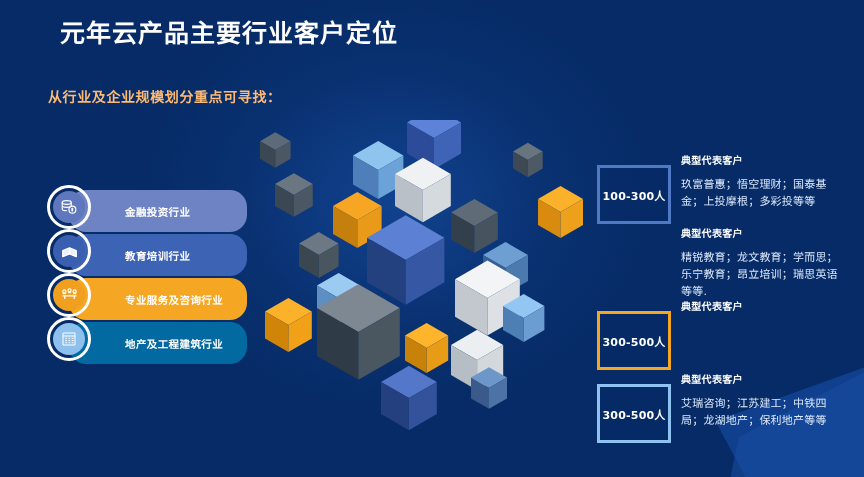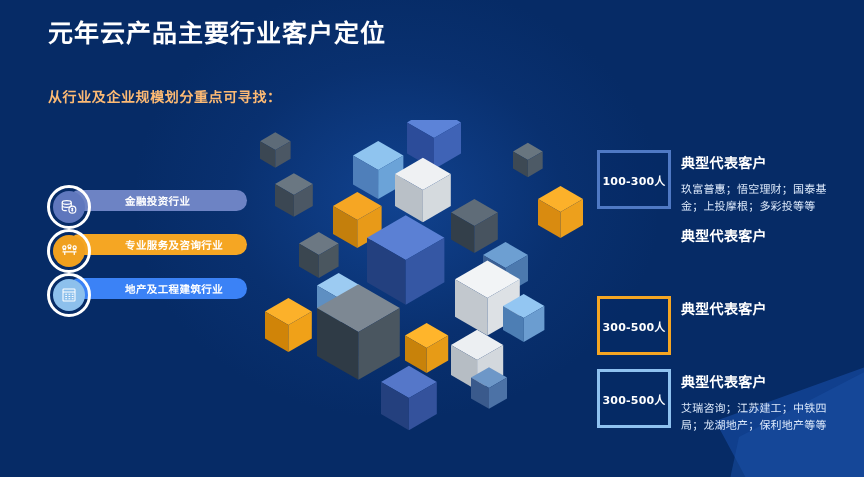--- a/index.html
+++ b/index.html
@@ -61,20 +61,21 @@
   
   .header { position: absolute; left: 48px; top: 18px; width: 560px; }
 
   .title {
     color: #ffffff;
     font-size: 25px;
     font-weight: bold;
     letter-spacing: 1px;
     line-height: 1.25;
     white-space: nowrap;
+    margin-left: 12px;
   }
 
   .subtitle {
     margin-top: 37px;
     color: #fdba74;
     font-size: 14px;
     font-weight: bold;
     letter-spacing: .6px;
     white-space: nowrap;
   }
@@ -91,21 +92,21 @@
     position: relative;
     height: 34px;
     margin-bottom: 10px;
   }
 
   .industry-bar {
     position: absolute;
     left: 22px;
     top: 0;
     width: 178px;
-    height: 21px;
+    height: 42px;
     border-radius: 17px;
     display: flex;
     align-items: center;
     padding-left: 56px;
   }
 
   .industry-label {
     color: #ffffff;
     font-size: 10.5px;
     font-weight: bold;
@@ -149,21 +150,21 @@
 
   .card {
     position: relative;
     height: 67px;
     margin-bottom: 6px;
   }
 
   .size-box {
     position: absolute;
     left: 0;
-    top: 0;
+    top: 15px;
     width: 74px;
     height: 59px;
     border: 3px solid #4f79c4;
     display: flex;
     align-items: center;
     justify-content: center;
     background: rgba(6,40,100,.35);
   }
 
   .size-box.accent { border-color: #f5a623; }
@@ -179,21 +180,21 @@
 
   .card-body {
     position: absolute;
     left: 84px;
     top: 2px;
     width: 166px;
   }
 
   .card-heading {
     color: #ffffff;
-    font-size: 14px;
+    font-size: 10px;
     font-weight: bold;
     letter-spacing: .3px;
     margin-bottom: 9px;
     white-space: nowrap;
   }
 
   .card-clients {
     color: #dce9fb;
     font-size: 11px;
     line-height: 1.55;
@@ -367,40 +368,54 @@
             <ellipse cx="9" cy="6" rx="6" ry="2.4"></ellipse>
             <path d="M3 6v4c0 1.3 2.7 2.4 6 2.4s6-1.1 6-2.4V6"></path>
             <path d="M3 10.5v4c0 1.3 2.7 2.4 6 2.4"></path>
             <circle cx="16.5" cy="15.5" r="4.6"></circle>
             <path d="M16.5 13v5M15 14.2h2.6M15 16.6h2.6"></path>
           </svg>
         </div>
       </div>
     </div>
 
+    <div class="industry-row">
+      <div class="industry-bar" style="background:#3d63b5;">
+        <span class="industry-label">教育培训行业</span>
+      </div>
+      <div class="badge-ring">
+        <div class="badge-inner" style="background:#3a5fb0;">
+          <svg width="19" height="19" viewBox="0 0 24 24" fill="none" stroke="#ffffff" stroke-width="1.7" stroke-linejoin="round">
+            <path d="M12 7.5 3.5 11v7.5L12 15l8.5 3.5V11z" fill="#ffffff" fill-opacity=".9" stroke="none"></path>
+            <path d="M12 7.5 3.5 11v7.5L12 15l8.5 3.5V11z"></path>
+            <path d="M12 7.5V15"></path>
+          </svg>
+        </div>
+      </div>
+    </div>
 
     <div class="industry-row">
       <div class="industry-bar" style="background:#f5a623;">
         <span class="industry-label">专业服务及咨询行业</span>
       </div>
       <div class="badge-ring">
         <div class="badge-inner" style="background:#f0a01e;">
           <svg width="19" height="19" viewBox="0 0 24 24" fill="none" stroke="#ffffff" stroke-width="1.5">
             <circle cx="5.5" cy="7" r="2"></circle>
             <circle cx="12" cy="5.5" r="2"></circle>
             <circle cx="18.5" cy="7" r="2"></circle>
             <path d="M3.2 12.5h17.6M6 12.5v4M18 12.5v4"></path>
             <path d="M4 10.4c.4-.9 1-1.3 1.5-1.3S6.6 9.5 7 10.4M10.5 9.2c.4-.9 1-1.3 1.5-1.3s1.1.4 1.5 1.3M17 10.4c.4-.9 1-1.3 1.5-1.3s1.1.4 1.5 1.3"></path>
           </svg>
         </div>
       </div>
     </div>
 
     <div class="industry-row">
-      <div class="industry-bar" style="background:#3b82f6;font-family:Liberation Mono, monospace;">
+      <div class="industry-bar" style="background:#0369a1;font-family:Liberation Mono, monospace;">
         <span class="industry-label">地产及工程建筑行业</span>
       </div>
       <div class="badge-ring">
         <div class="badge-inner" style="background:#8dc0ec;">
           <svg width="18" height="18" viewBox="0 0 24 24" fill="none" stroke="#ffffff" stroke-width="1.4">
             <rect x="4" y="4" width="16" height="16" rx="1"></rect>
             <path d="M4 8h16"></path>
             <path d="M7 11h2.4M11.3 11h2.4M15.6 11h2.4"></path>
             <path d="M7 14h2.4M11.3 14h2.4M15.6 14h2.4"></path>
             <path d="M7 17h2.4M11.3 17h2.4M15.6 17h2.4"></path>
@@ -419,20 +434,21 @@
       </div>
       <div class="card-body">
         <div class="card-heading">典型代表客户</div>
         <div class="card-clients">玖富普惠；悟空理财；国泰基金；上投摩根；多彩投等等</div>
       </div>
     </div>
 
     <div class="card">
       <div class="card-body">
         <div class="card-heading">典型代表客户</div>
+        <div class="card-clients">精锐教育；龙文教育；学而思；乐宁教育；昂立培训；瑞思英语等等.</div>
       </div>
     </div>
 
     <div class="card">
       <div class="size-box accent">
         <span class="size-text">300-500人</span>
       </div>
       <div class="card-body">
         <div class="card-heading">典型代表客户</div>
       </div>

